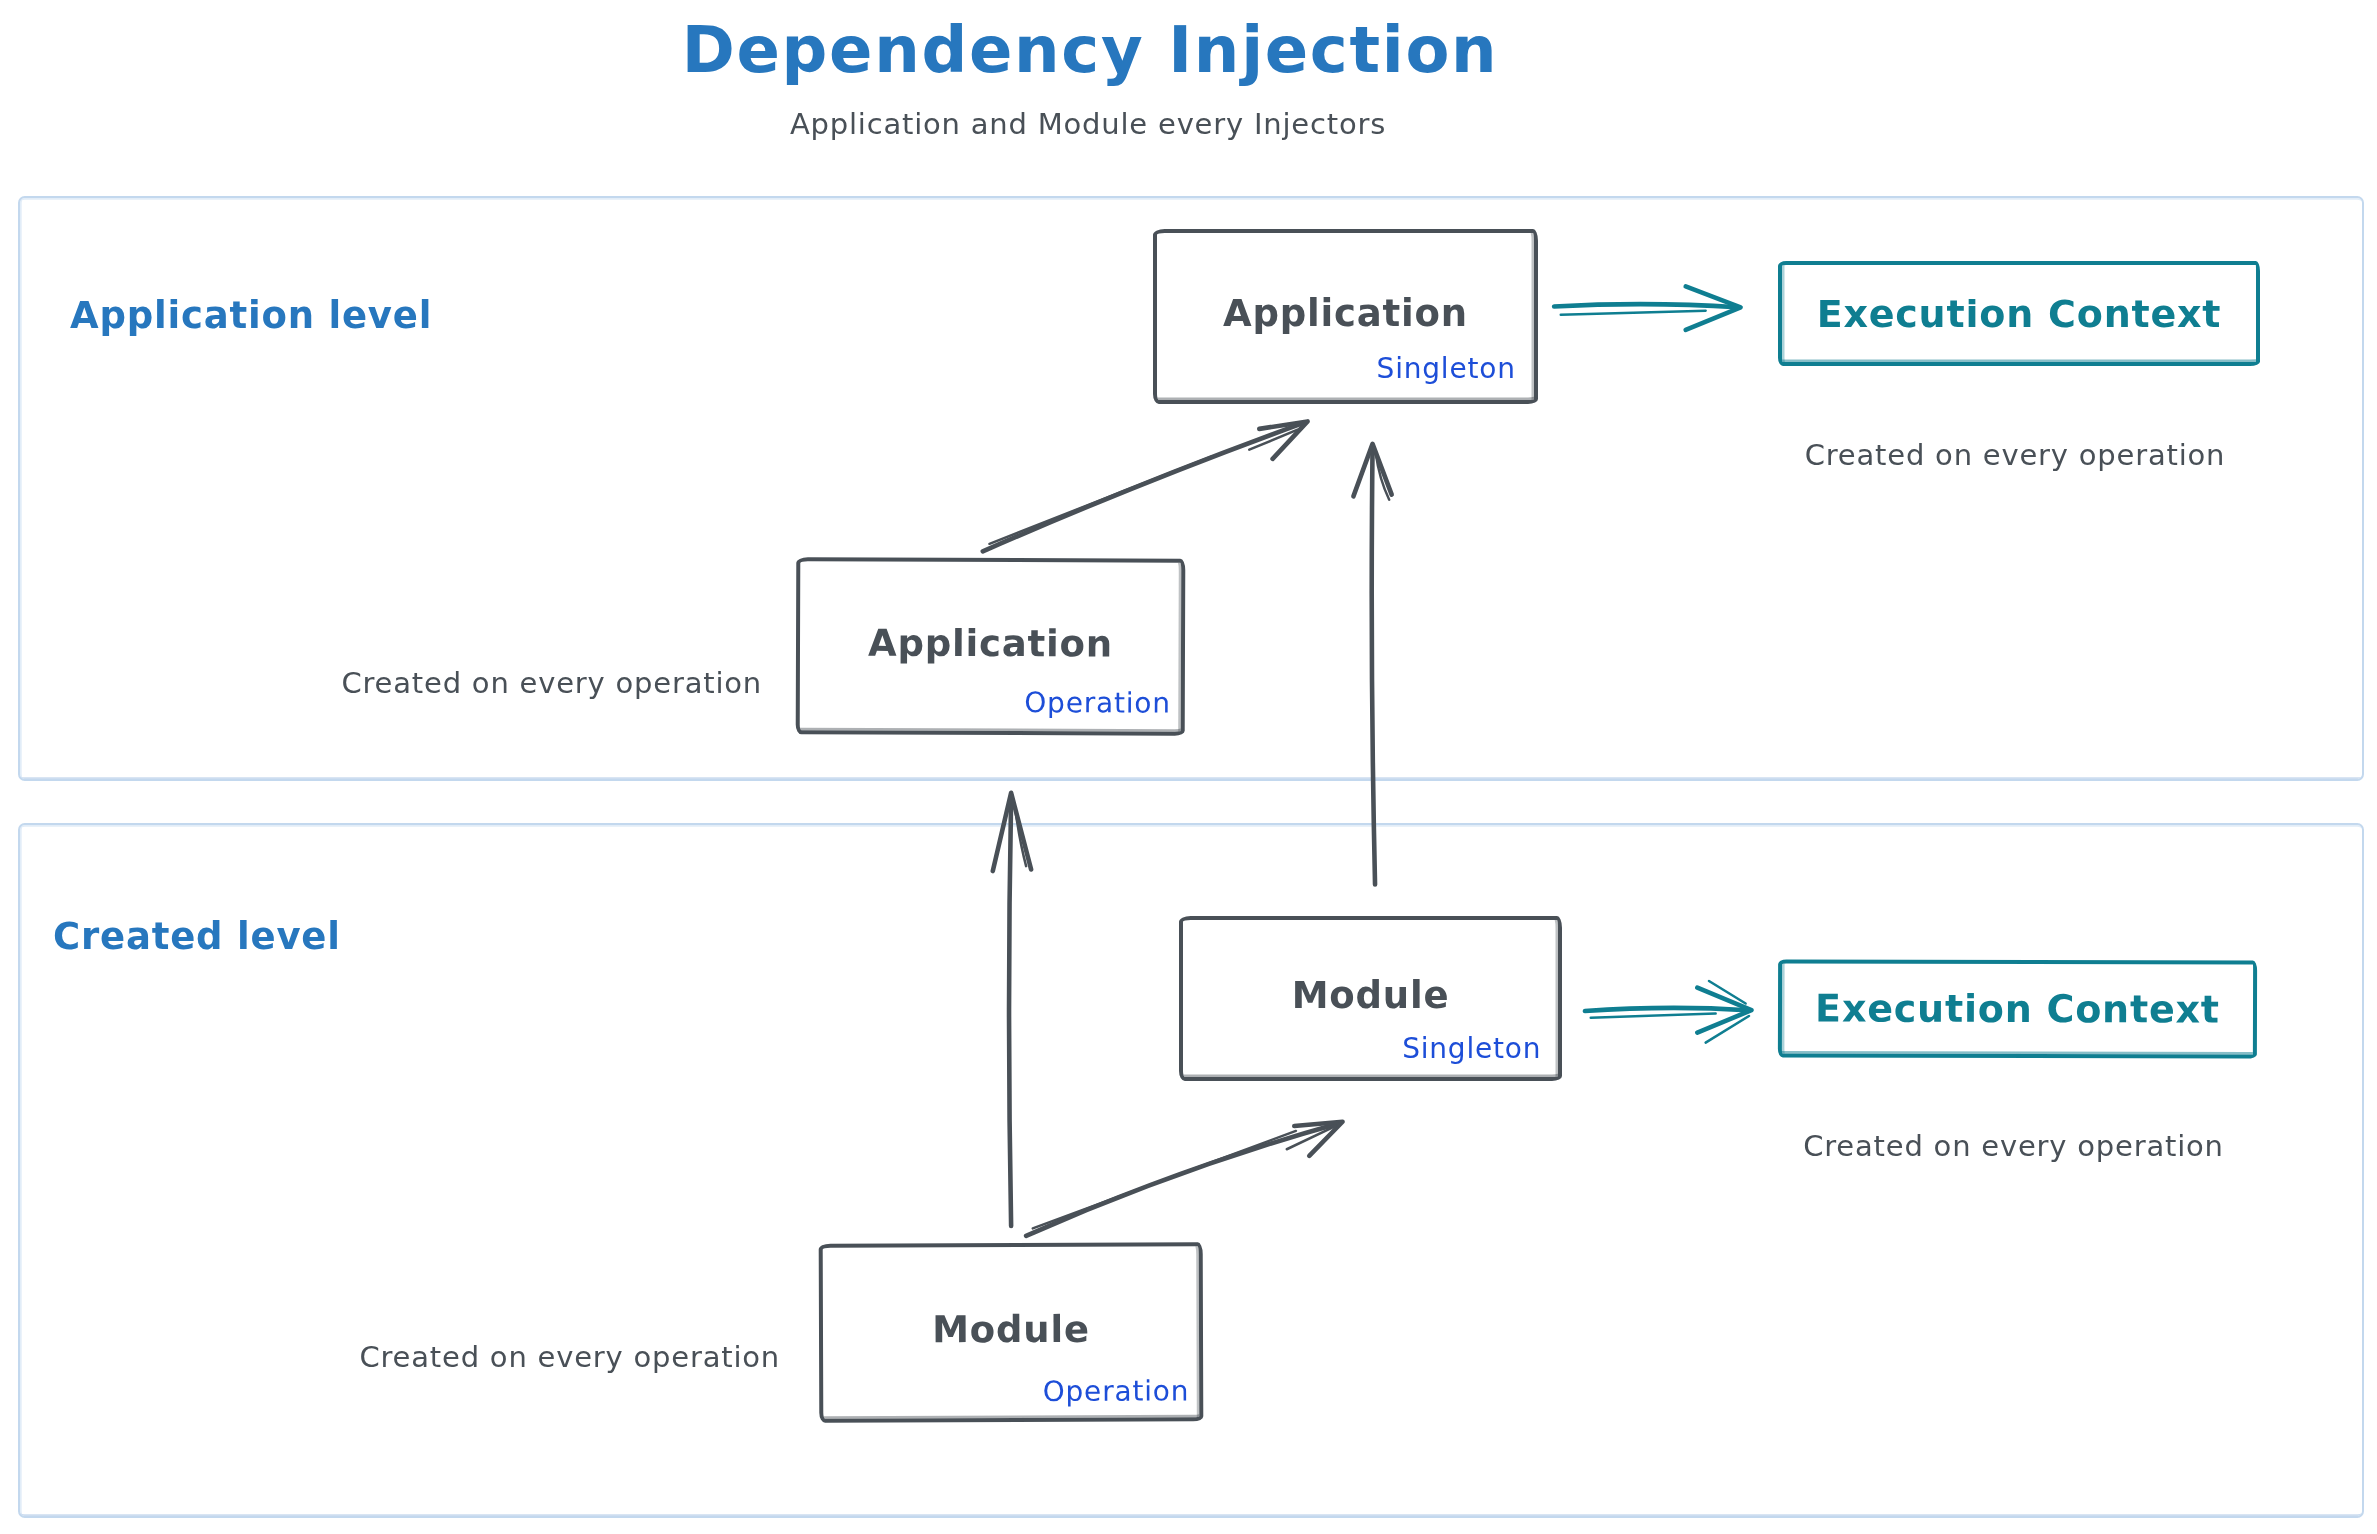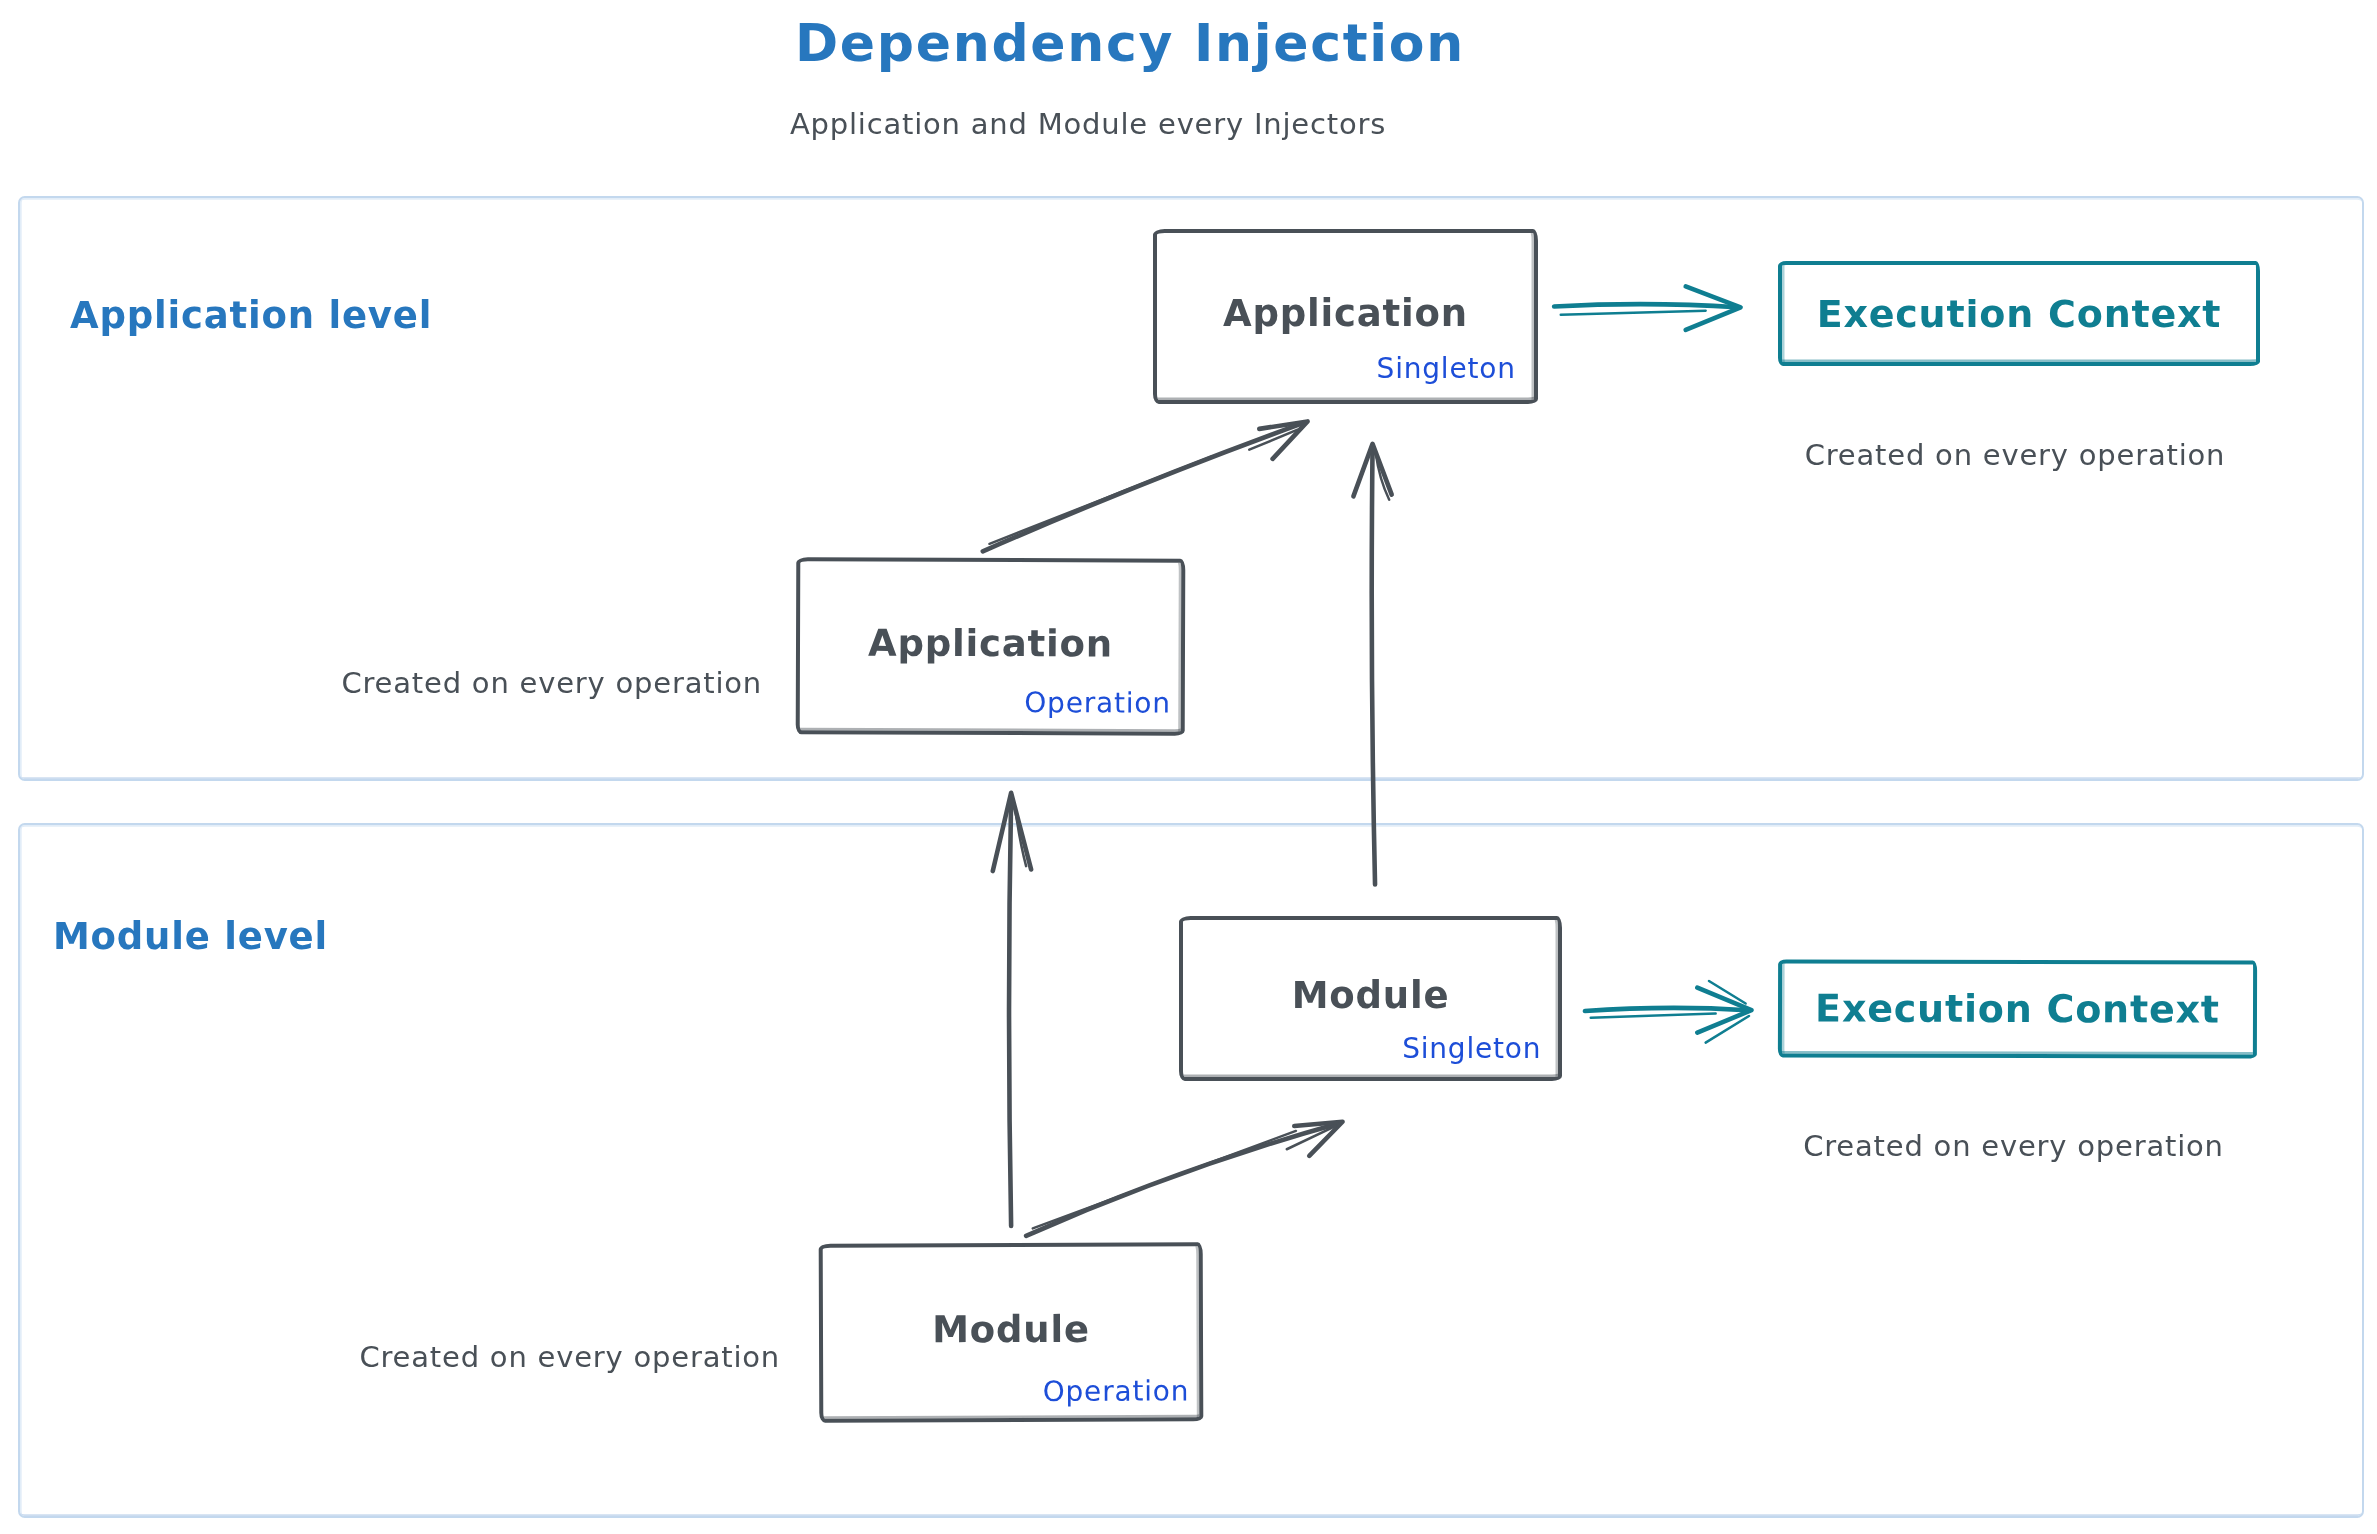--- a/index.html
+++ b/index.html
@@ -17,24 +17,24 @@
   }
   .canvas {
     position: absolute;
     inset: 0;
     width: 2377px;
     height: 1534px;
   }
   
   .title {
     position: absolute;
-    left: 1130px;
+    left: 1090px;
     top: 13.3px;
     transform: translateX(-50%);
-    font-size: 52px;
+    font-size: 64px;
     font-weight: bold;
     color: #2777be;
     letter-spacing: 1.7px;
     white-space: nowrap;
   }
   .subtitle {
     position: absolute;
     left: 1088px;
     top: 107px;
     transform: translateX(-50%);
@@ -179,21 +179,21 @@
 
 <div class="canvas">
 
   <div class="title">Dependency Injection</div>
   <div class="subtitle">Application and Module every Injectors</div>
 
   <div class="level level-app"></div>
   <div class="level level-module"></div>
 
   <div class="level-label label-app">Application level</div>
-  <div class="level-label label-module">Module level</div>
+  <div class="level-label label-module">Created level</div>
 
   <div class="node node-app-singleton">
     <div class="node-title">Application</div>
     <div class="node-scope">Singleton</div>
   </div>
 
   <div class="node node-app-operation">
     <div class="node-title">Application</div>
     <div class="node-scope">Operation</div>
   </div>

